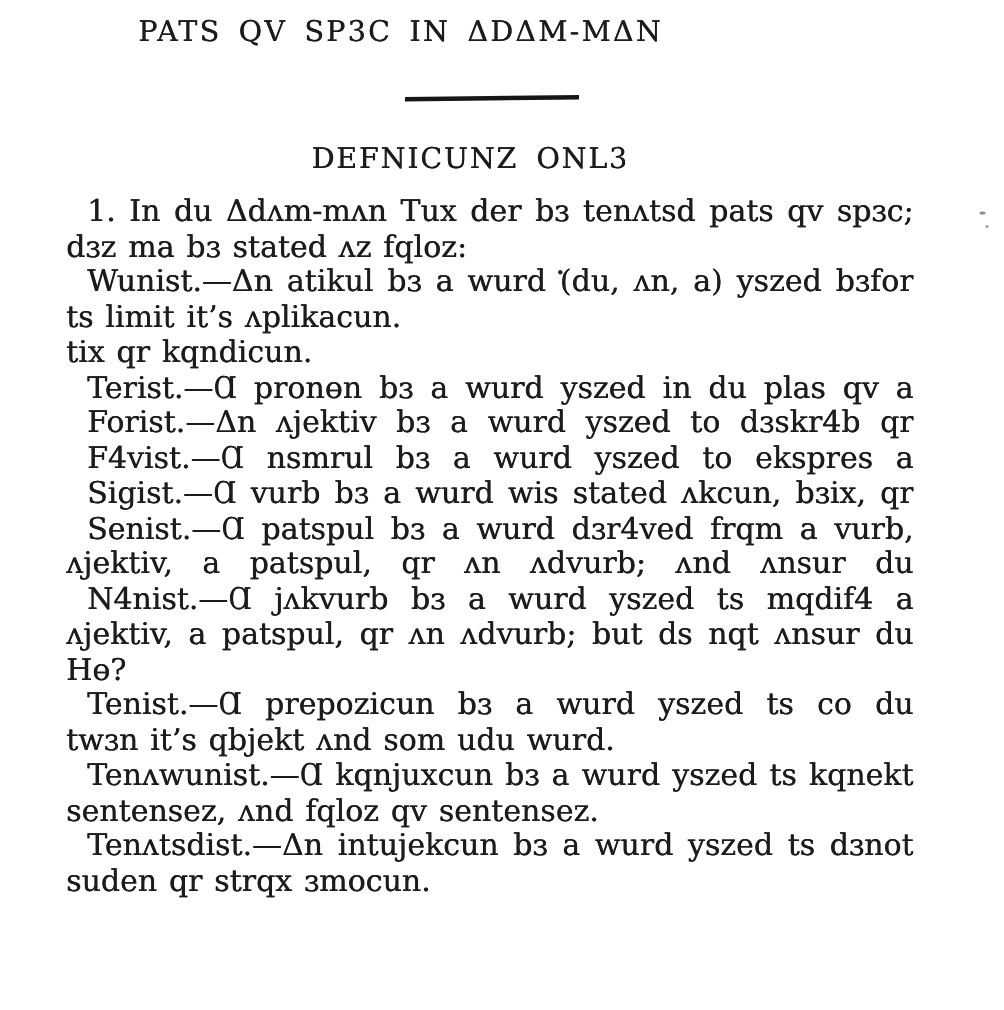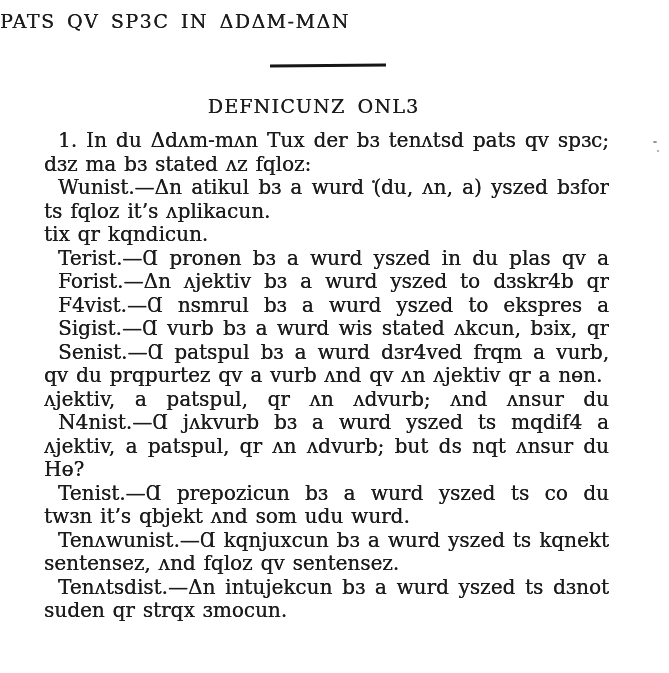--- a/index.html
+++ b/index.html
@@ -12,21 +12,21 @@
     position: relative;
     width: 669px; height: 673px;
     background: #ffffff;
     color: #1c1c1c;
     font-family: "DejaVu Serif", "DejaVu Sans", serif;
     text-shadow: 0.25px 0 0 currentColor;
   }
   .title {
     position: absolute; top: 10px; left: 0;
     width: 548px; box-sizing: border-box; padding-right: 14px;
-    text-align: left;
+    text-align: center;
     font-size: 19px; letter-spacing: 1.5px; word-spacing: 4px;
     white-space: nowrap;
   }
   .rule {
     position: absolute; left: 270px; top: 64px;
     width: 116px; height: 3px;
     background: #161616;
     transform: rotate(-0.6deg);
   }
   .heading {
@@ -62,34 +62,33 @@
 
   <div class="rule"></div>
 
   <div class="heading">DEFNICUNZ ONL3</div>
 
   <div class="bodytext">
     <div class="line indent j">1. In du Δdʌm-mʌn Tux der bɜ tenʌtsd pats qv spɜc; ʌnd</div>
     <div class="line">dɜz ma bɜ stated ʌz fqloz:</div>
 
     <div class="line indent j">Wunist.—Δn atikul bɜ a wurd (du, ʌn, a) yszed bɜfor a nɵn</div>
-    <div class="line">ts fqloz it’s ʌplikacun.</div>
+    <div class="line">ts limit it’s ʌplikacun.</div>
 
     <div class="line">tix qr kqndicun.</div>
 
     <div class="line indent j">Terist.—Ɑ pronɵn bɜ a wurd yszed in du plas qv a nɵn.</div>
 
     <div class="line indent j">Forist.—Δn ʌjektiv bɜ a wurd yszed to dɜskr4b qr dɜf4n a nɵn.</div>
 
     <div class="line indent j">F4vist.—Ɑ nsmrul bɜ a wurd yszed to ekspres a numbur.</div>
 
     <div class="line indent j">Sigist.—Ɑ vurb bɜ a wurd wis stated ʌkcun, bɜix, qr stat.</div>
 
     <div class="line indent j">Senist.—Ɑ patspul bɜ a wurd dɜr4ved frqm a vurb, wis patak</div>
-    <div class="line">qv du prqpurtez qv a vurb ʌnd qv ʌn ʌjektiv qr a nɵn.</div>
 
     <div class="line j">ʌjektiv, a patspul, qr ʌn ʌdvurb; ʌnd ʌnsur du kwestun, Hɵ?</div>
 
     <div class="line indent j">N4nist.—Ɑ jʌkvurb bɜ a wurd yszed ts mqdif4 a vurb, ʌn</div>
     <div class="line j">ʌjektiv, a patspul, qr ʌn ʌdvurb; but ds nqt ʌnsur du qbjekt.</div>
     <div class="line">Hɵ?</div>
 
     <div class="line indent j">Tenist.—Ɑ prepozicun bɜ a wurd yszed ts co du rɜlacun bɜ-</div>
     <div class="line">twɜn it’s qbjekt ʌnd som udu wurd.</div>
 

